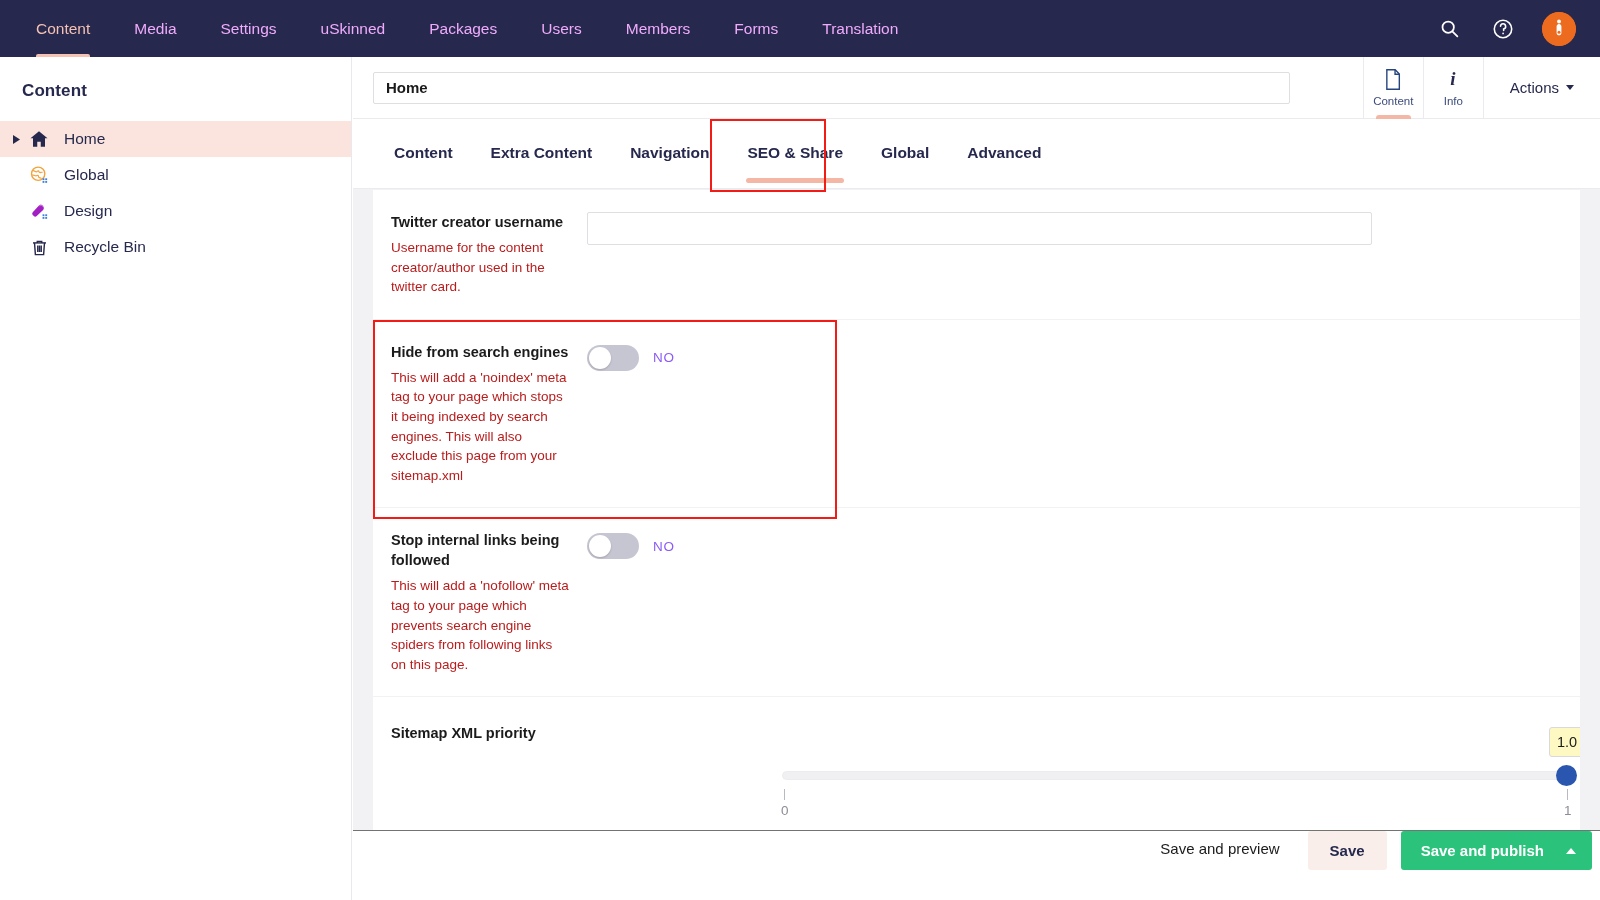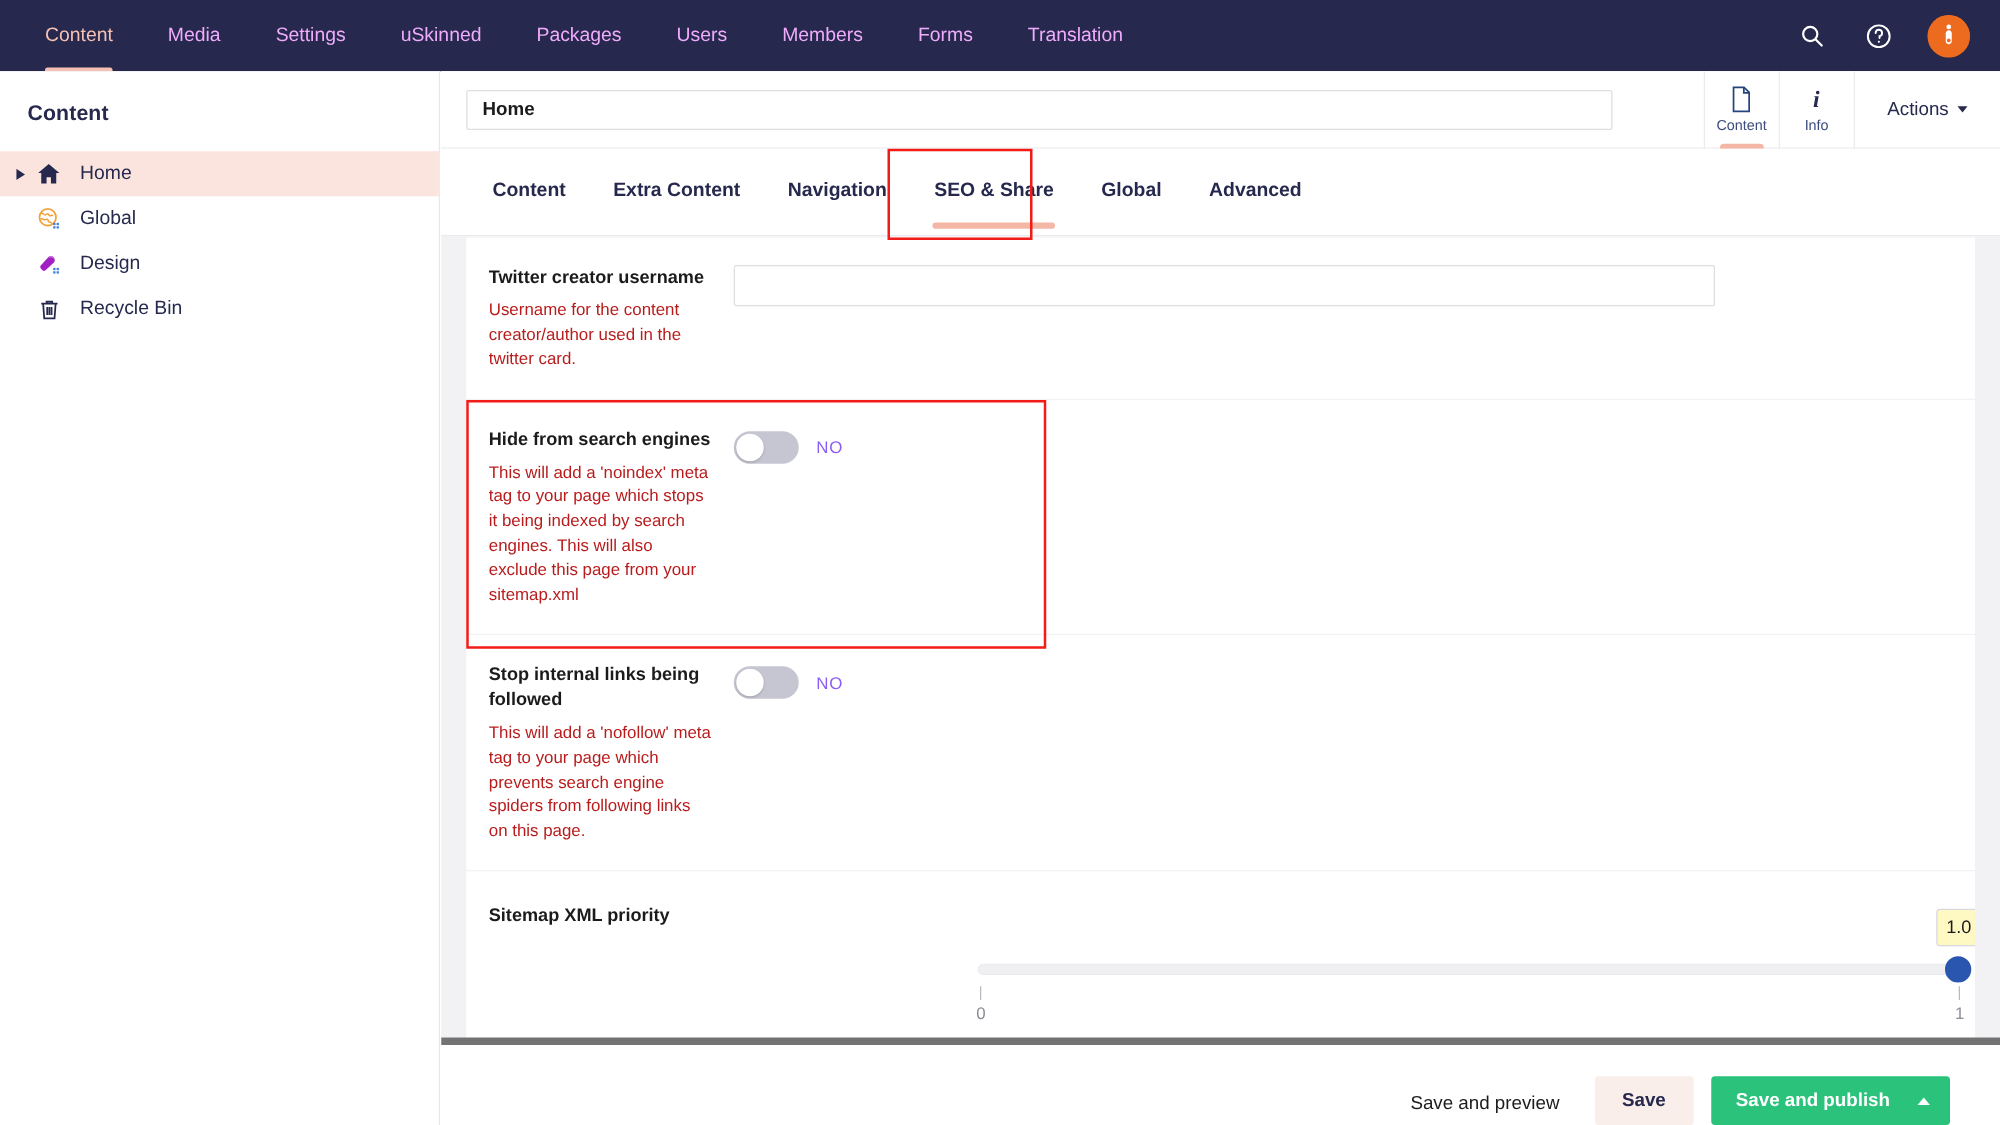--- a/index.html
+++ b/index.html
@@ -264,23 +264,23 @@
     width: 1207px; height: 28px;
     background: linear-gradient(to bottom, rgba(255,255,255,0), rgba(244,244,246,.85));
     pointer-events: none;
   }
 
   
   .footer {
     position: absolute; left: 0; bottom: 0;
     width: 1247px; height: 70px;
     background: #ffffff;
-    border-top: 6px solid #737373;
-    display: flex; align-items: flex-end; justify-content: flex-end;
-    gap: 14px; padding-right: 40px;
+    border-top: 1px solid #737373;
+    display: flex; align-items: flex-start; justify-content: flex-end;
+    gap: 14px; padding-right: 8px;
   }
   .btn-link {
     font-size: 15px; color: #1b1b1b;
     padding: 9px 14px; cursor: pointer;
   }
   .btn-save {
     font-size: 15px; font-weight: bold; color: #26294d;
     background: #faeeea; border: none; border-radius: 3px;
     padding: 11px 22px; cursor: pointer;
     font-family: "Liberation Sans", sans-serif;

